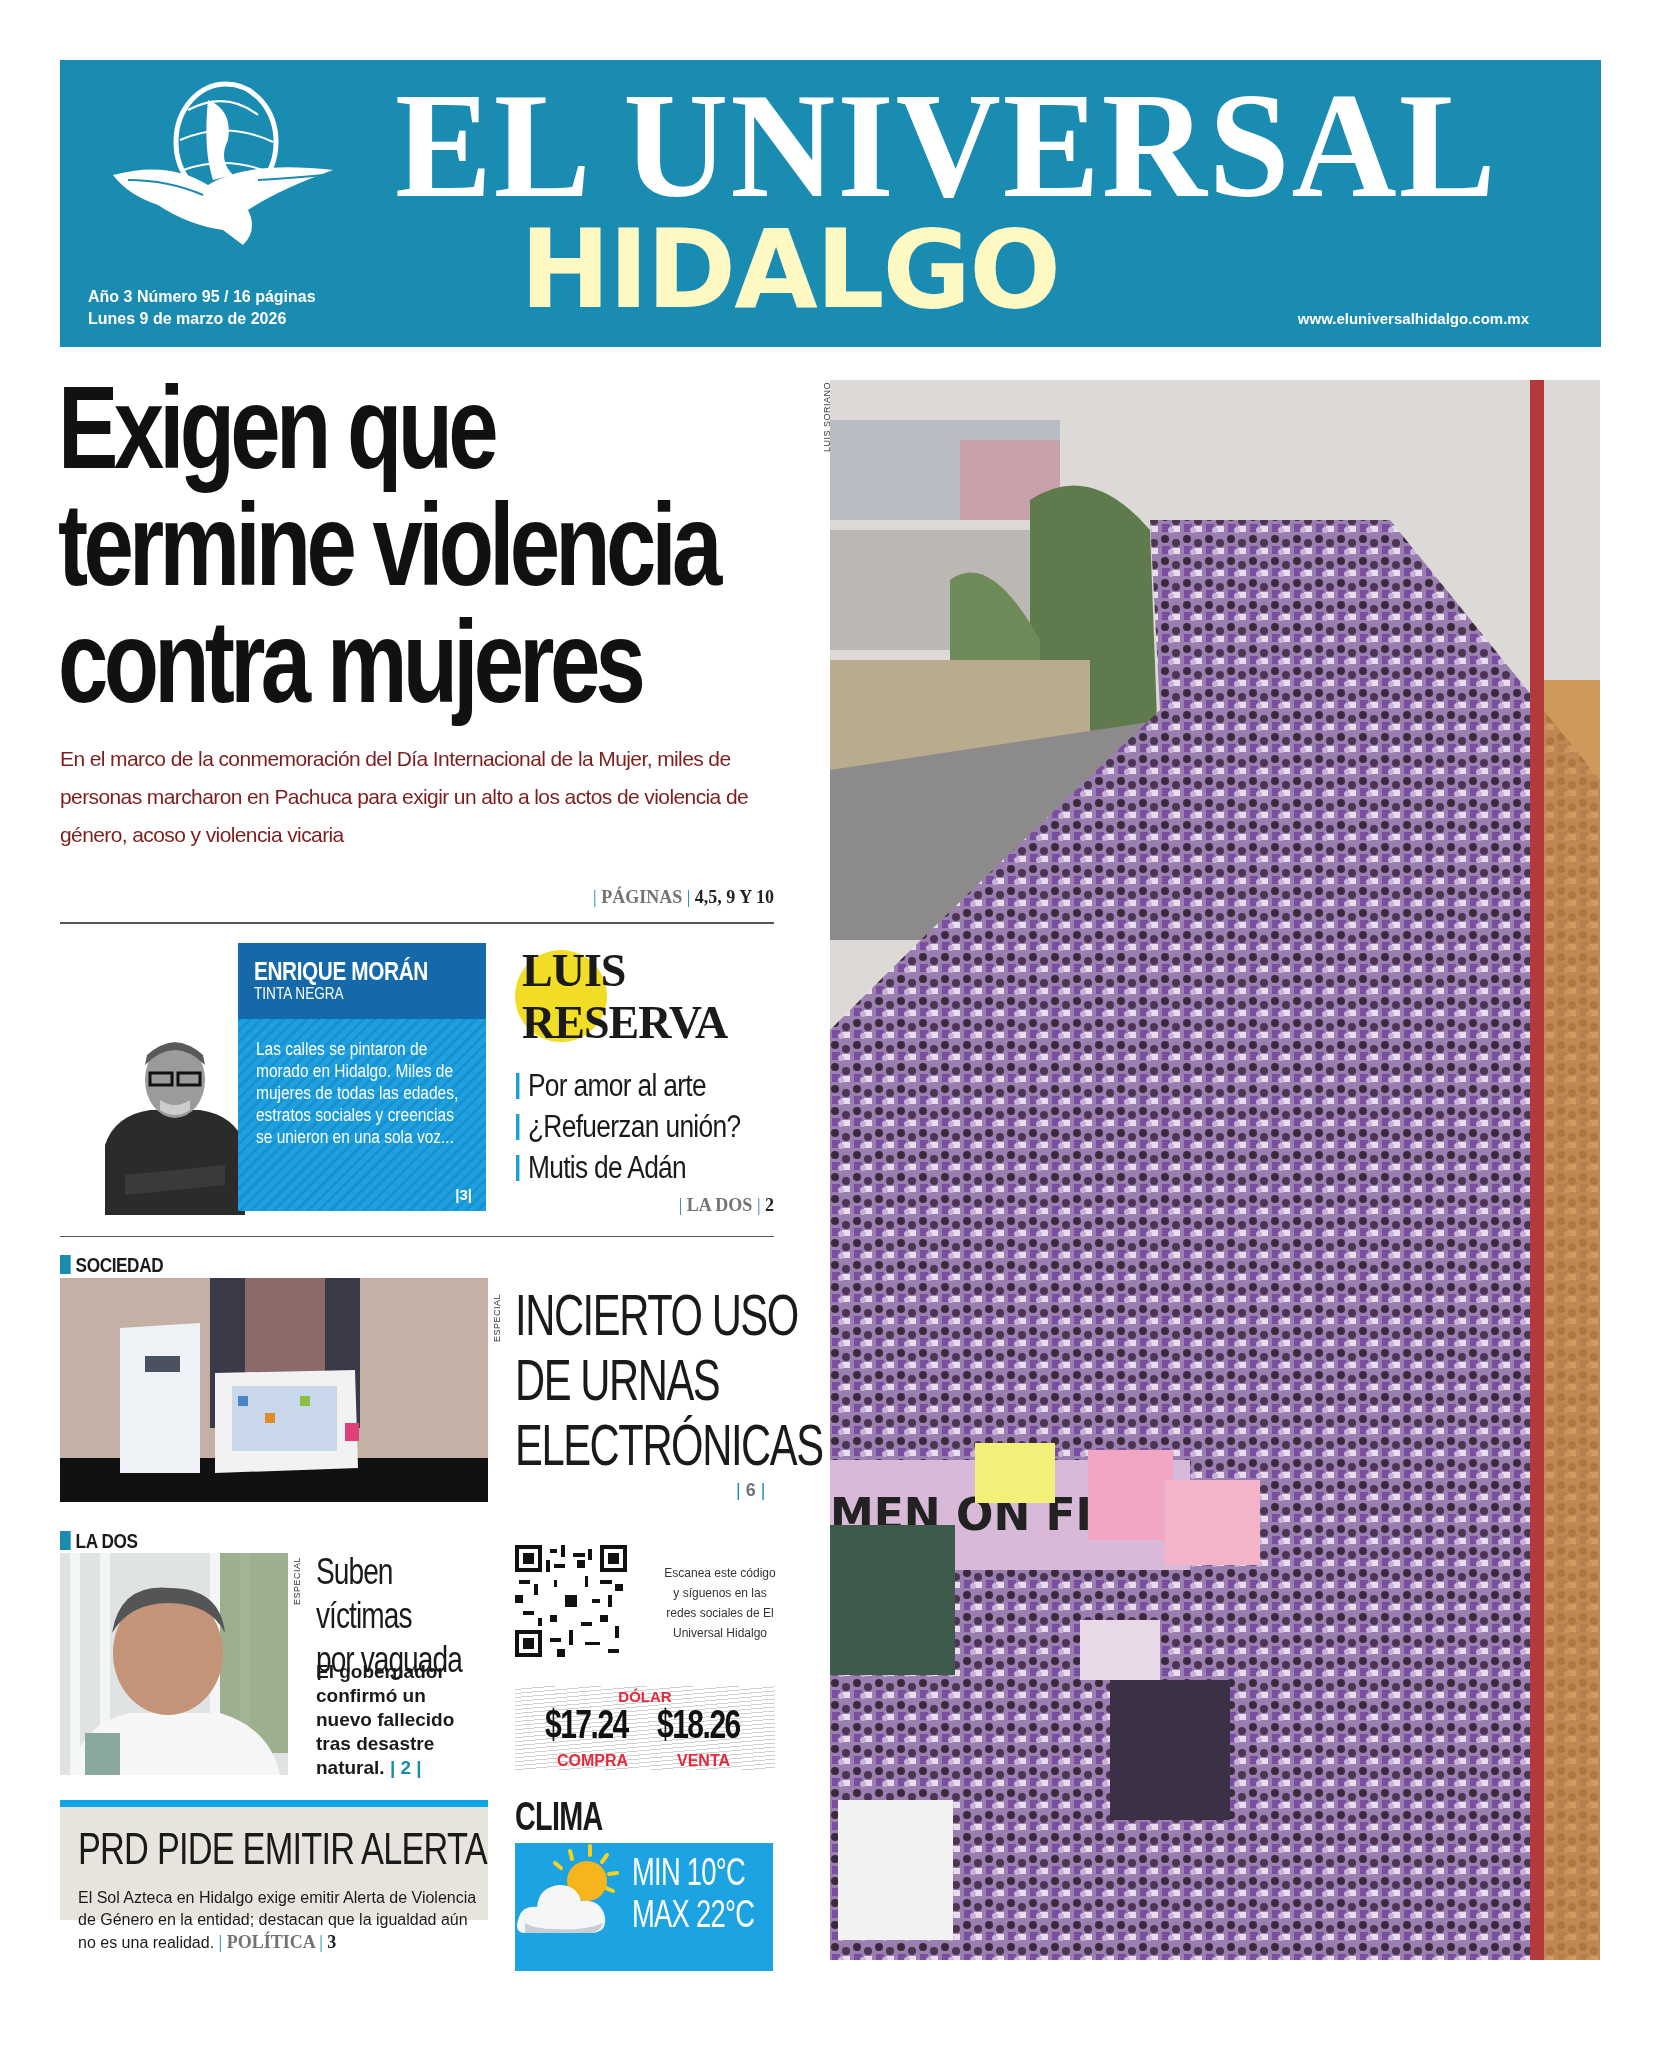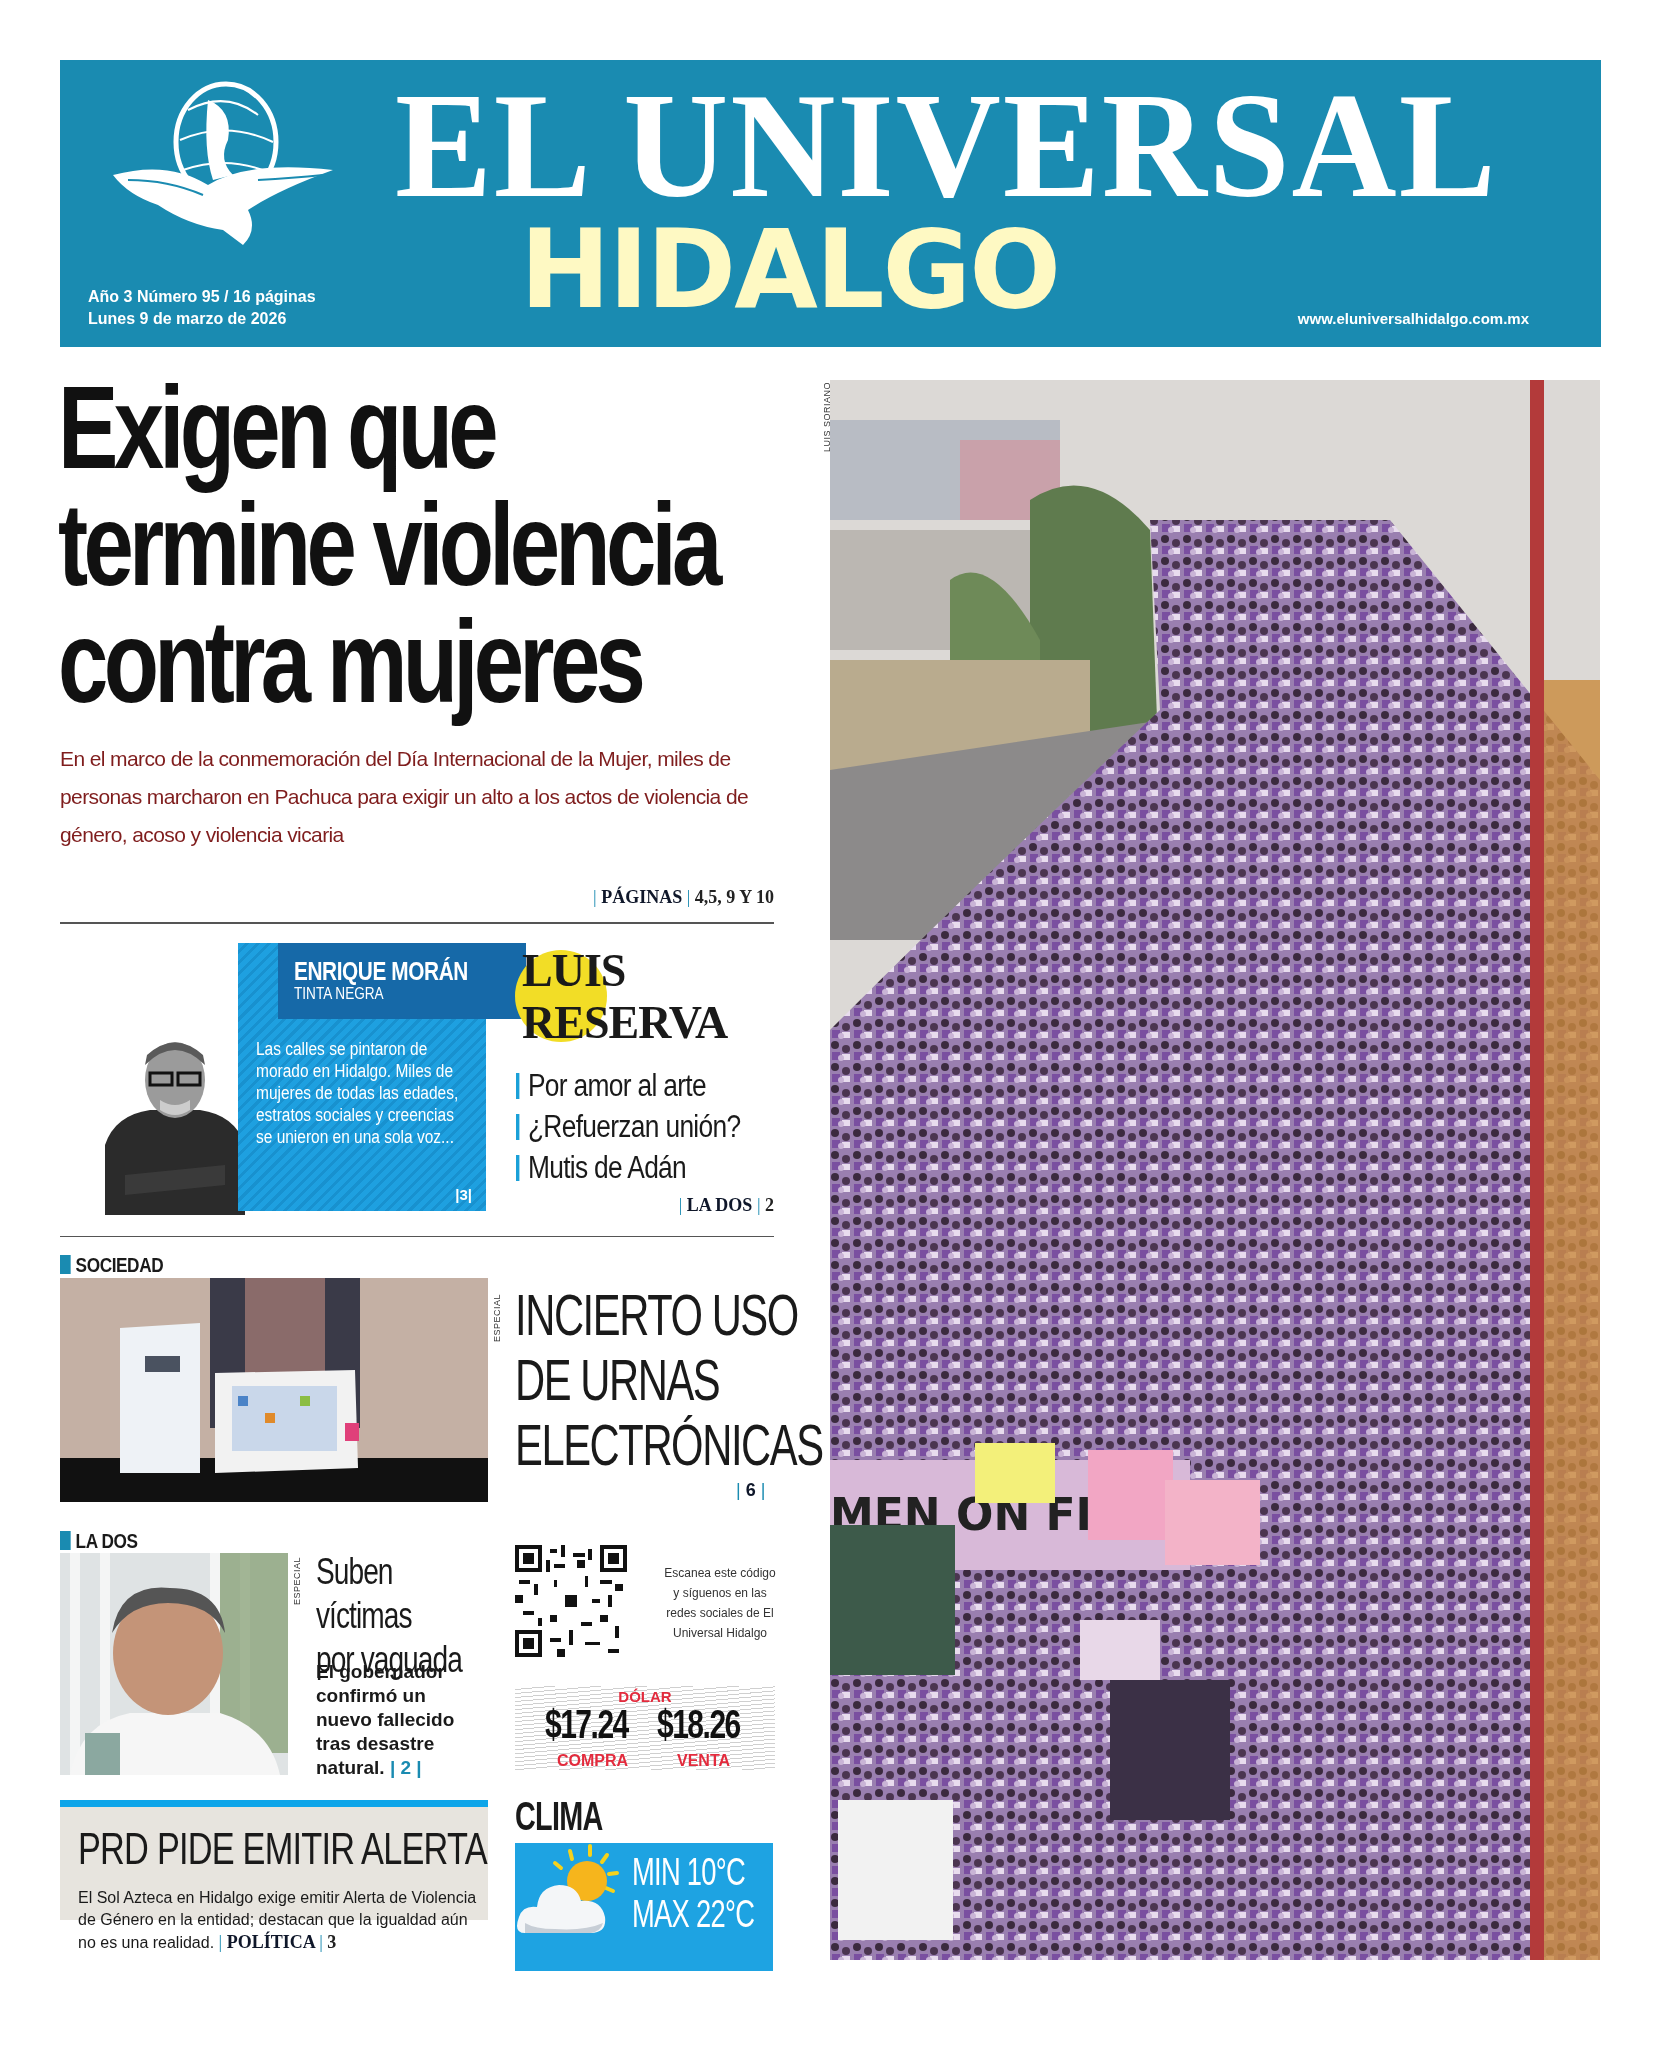--- a/index.html
+++ b/index.html
@@ -18,30 +18,30 @@
   .site-url { position: absolute; right: 72px; top: 250px; color: #fff; font-size: 15px; font-weight: bold; }
 
   
   .headline { position: absolute; left: 58px; top: 370px; width: 740px;
     font-family: "Liberation Sans", sans-serif; font-weight: bold; font-size: 116px;
     line-height: 117px; letter-spacing: -6px; color: #111; transform: scaleX(0.78); transform-origin: left top; width: 960px; }
   .deck { position: absolute; left: 60px; top: 740px; width: 730px; font-size: 21px; line-height: 38px;
     color: #7f1d1d; letter-spacing: -0.6px; }
   .ref { font-family: "Liberation Serif", serif; font-weight: bold; font-size: 18px; }
   .ref .bar { color: #1a8bb1; font-weight: normal; }
-  .ref .sec { color: #0f172a; }
+  .ref .sec { color: #737373; }
   .ref .num { color: #222; }
   .deck-ref { position: absolute; right: 880px; top: 887px; }
   .rule { position: absolute; height: 2px; background: #555; }
 
   
   .col-photo { position: absolute; left: 105px; top: 1035px; width: 140px; height: 180px; }
   .col-box { position: absolute; left: 238px; top: 943px; width: 248px; height: 268px;
     background: repeating-linear-gradient(135deg, #1ea0e0 0px, #1ea0e0 5px, #1891cf 5px, #1891cf 8px); }
-  .col-head { position: absolute; left: 0; top: 0; width: 248px; height: 76px; background: #1669a8; padding: 14px 16px; margin-left: 40px; }
+  .col-head { position: absolute; left: 0; top: 0; width: 248px; height: 76px; background: #1669a8; padding: 14px 16px; }
   .col-name { color: #fff; font-weight: bold; font-size: 26px; line-height: 28px; letter-spacing: -0.5px; transform: scaleX(0.8); transform-origin: left; white-space: nowrap; }
   .col-sub { color: #fff; font-size: 16px; line-height: 18px; transform: scaleX(0.85); transform-origin: left; }
   .col-text { position: absolute; left: 18px; top: 95px; width: 240px; color: #fff; font-size: 18px; line-height: 22px;
     transform: scaleX(0.86); transform-origin: left top; }
   .col-ref { position: absolute; right: 14px; bottom: 8px; color: #fff; font-weight: bold; font-size: 15px; }
 
   
   .br-dot { position: absolute; left: 515px; top: 950px; width: 92px; height: 92px; border-radius: 50%; background: #f2dd26; }
   .br-title { position: absolute; left: 522px; top: 945px; font-family: "Liberation Serif", serif; font-weight: bold;
     font-size: 46px; line-height: 52px; color: #1a1a1a; letter-spacing: -1px; }

